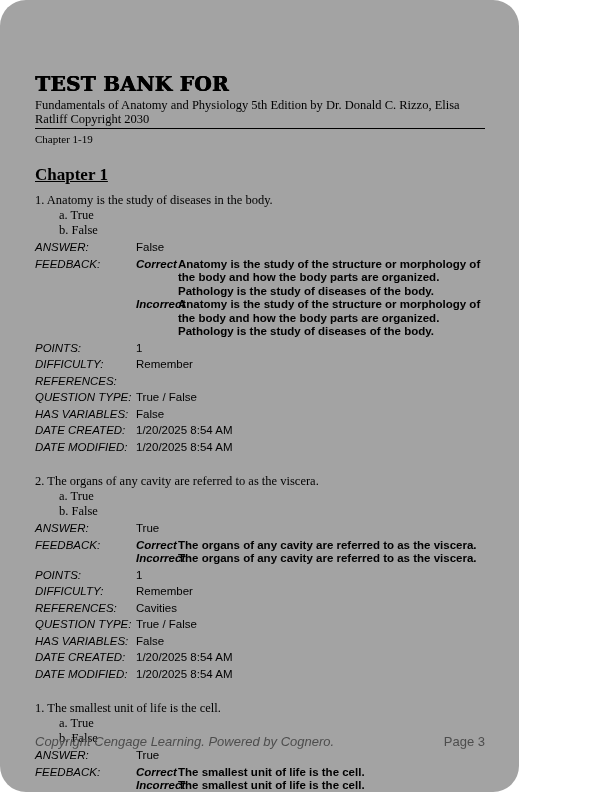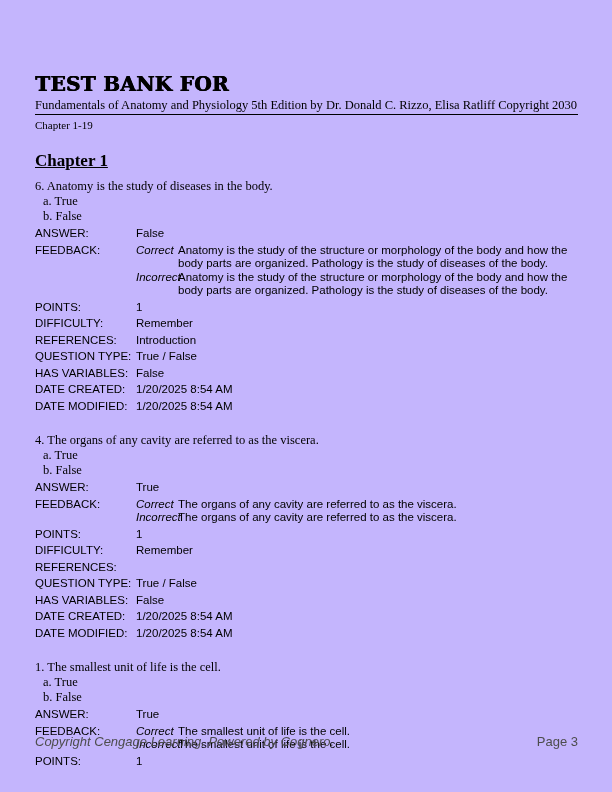--- a/index.html
+++ b/index.html
@@ -1,22 +1,23 @@
 <!DOCTYPE html>
 <html><head>
 <meta charset="utf-8">
 <style>
   html, body { margin:0; padding:0; background:#ffffff; }
   .page {
     position:relative;
-    width:612px; height:792px;
-    background:#c4b5fd;
+    width:519px; height:792px;
+    background:#a3a3a3;
     color:#000;
     font-family:"Liberation Sans", sans-serif;
     overflow:hidden;
+    border-radius:26px;
   }
   .content { position:absolute; left:35px; right:34px; top:73px; }
 
   
   .doc-title {
     font-family:"DejaVu Serif", serif;
     font-weight:bold;
     font-size:20px;
     line-height:22px;
     letter-spacing:0.3px;
@@ -49,30 +50,30 @@
   }
 
   
   .question { margin-top:11px; }
   .question + .question { margin-top:20px; }
   .q-text, .choice {
     font-family:"Liberation Serif", serif;
     font-size:12.5px;
     line-height:15px;
   }
-  .choice { margin-left:8px; }
+  .choice { margin-left:24px; }
   .meta-row {
     display:flex;
     font-size:11.5px;
     line-height:13.5px;
     margin-top:3px;
   }
-  .meta-label { width:101px; flex:none; }
+  .meta-label { width:101px; flex:none; font-style:italic; }
   .meta-value { flex:1; }
-  .fb-entry { display:flex; }
+  .fb-entry { display:flex;font-weight:bold; }
   .fb-sub { width:42px; flex:none; font-style:italic; }
   .fb-text { flex:1; }
   .fb-block { flex:1; }
 
   
   .footer {
     position:absolute;
     left:35px; right:34px; top:736px;
     display:flex;
     justify-content:space-between;
@@ -89,21 +90,21 @@
 <div class="page">
   <div class="content">
 
     <div class="doc-title">TEST BANK FOR</div>
     <div class="doc-subtitle">Fundamentals of Anatomy and Physiology 5th Edition by Dr. Donald C. Rizzo, Elisa Ratliff Copyright 2030</div>
     <hr class="header-rule">
     <div class="chapter-range">Chapter 1-19</div>
     <div class="section-heading">Chapter 1</div>
 
     <div class="question">
-      <div class="q-text">6. Anatomy is the study of diseases in the body.</div>
+      <div class="q-text">1. Anatomy is the study of diseases in the body.</div>
       <div class="choice">a. True</div>
       <div class="choice">b. False</div>
       <div class="meta-row">
         <span class="meta-label">ANSWER:</span>
         <span class="meta-value">False</span>
       </div>
       <div class="meta-row">
         <span class="meta-label">FEEDBACK:</span>
         <div class="fb-block">
           <div class="fb-entry">
@@ -119,42 +120,41 @@
       <div class="meta-row">
         <span class="meta-label">POINTS:</span>
         <span class="meta-value">1</span>
       </div>
       <div class="meta-row">
         <span class="meta-label">DIFFICULTY:</span>
         <span class="meta-value">Remember</span>
       </div>
       <div class="meta-row">
         <span class="meta-label">REFERENCES:</span>
-        <span class="meta-value">Introduction</span>
       </div>
       <div class="meta-row">
         <span class="meta-label">QUESTION TYPE:</span>
         <span class="meta-value">True / False</span>
       </div>
       <div class="meta-row">
         <span class="meta-label">HAS VARIABLES:</span>
         <span class="meta-value">False</span>
       </div>
       <div class="meta-row">
         <span class="meta-label">DATE CREATED:</span>
         <span class="meta-value">1/20/2025 8:54 AM</span>
       </div>
       <div class="meta-row">
         <span class="meta-label">DATE MODIFIED:</span>
         <span class="meta-value">1/20/2025 8:54 AM</span>
       </div>
     </div>
 
     <div class="question">
-      <div class="q-text">4. The organs of any cavity are referred to as the viscera.</div>
+      <div class="q-text">2. The organs of any cavity are referred to as the viscera.</div>
       <div class="choice">a. True</div>
       <div class="choice">b. False</div>
       <div class="meta-row">
         <span class="meta-label">ANSWER:</span>
         <span class="meta-value">True</span>
       </div>
       <div class="meta-row">
         <span class="meta-label">FEEDBACK:</span>
         <div class="fb-block">
           <div class="fb-entry">
@@ -170,20 +170,21 @@
       <div class="meta-row">
         <span class="meta-label">POINTS:</span>
         <span class="meta-value">1</span>
       </div>
       <div class="meta-row">
         <span class="meta-label">DIFFICULTY:</span>
         <span class="meta-value">Remember</span>
       </div>
       <div class="meta-row">
         <span class="meta-label">REFERENCES:</span>
+        <span class="meta-value">Cavities</span>
       </div>
       <div class="meta-row">
         <span class="meta-label">QUESTION TYPE:</span>
         <span class="meta-value">True / False</span>
       </div>
       <div class="meta-row">
         <span class="meta-label">HAS VARIABLES:</span>
         <span class="meta-value">False</span>
       </div>
       <div class="meta-row">

